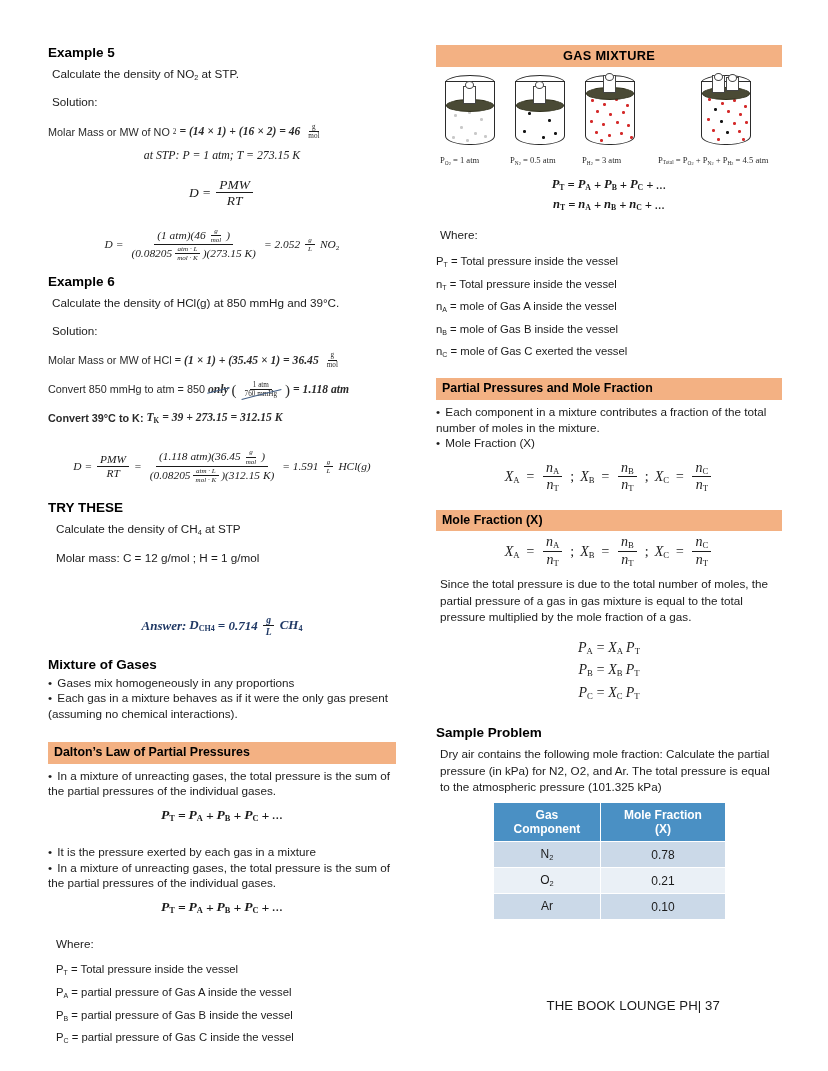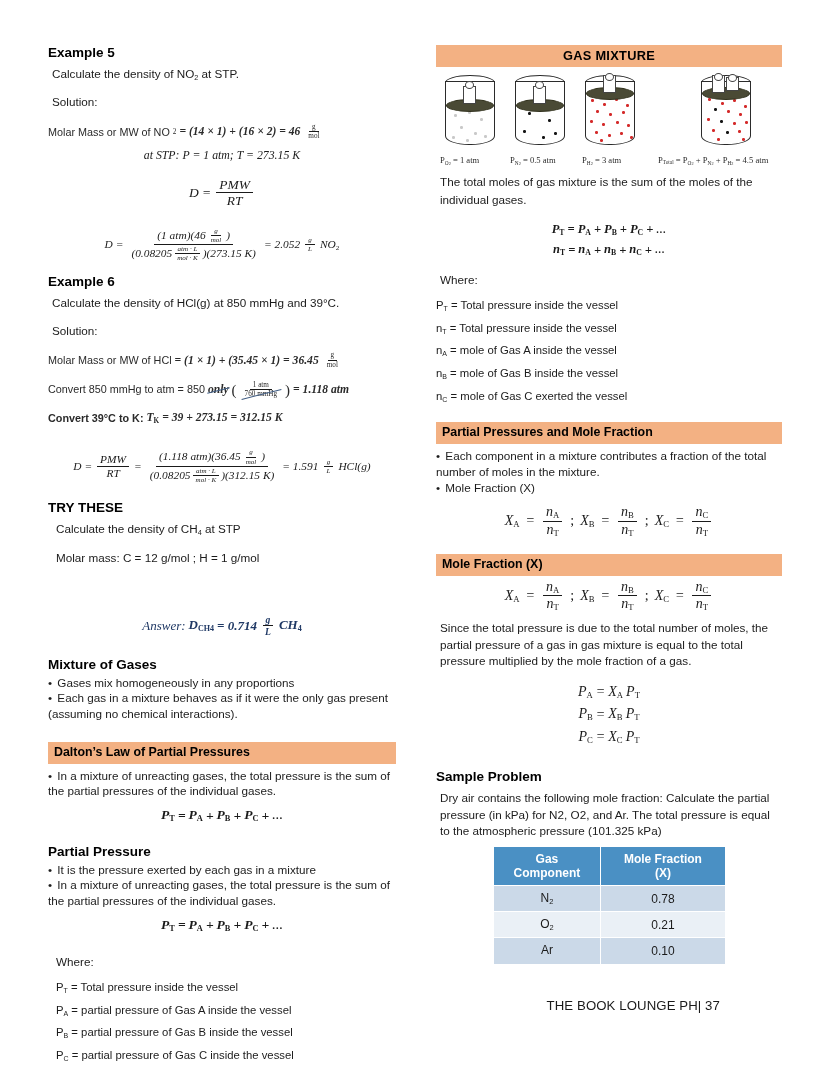--- a/index.html
+++ b/index.html
@@ -246,21 +246,21 @@
     <div class="h-bold lg">TRY THESE</div>
     <div class="txt ind">
       <span>Calculate the density of CH</span><sub>4</sub><span> at STP</span>
     </div>
     <div class="gap4"></div>
     <div class="txt ind">Molar mass: C = 12 g/mol ; H = 1 g/mol</div>
     <div class="gap30"></div>
     <div class="gap16"></div>
 
     <div class="math blue" style="font-size:13px">
-      <span style="font-weight:normal">Answer:</span>
+      <span style="font-weight:bold">Answer:</span>
       <span style="font-weight:bold"><span>D</span><sub>CH4</sub></span>
       <span style="font-weight:bold">= 0.714</span>
       <span class="frac sm" style="font-weight:bold">
           <span class="num">g</span>
           <span class="den">L</span>
         </span>
       <span style="font-weight:bold"><span>CH</span><sub>4</sub></span>
     </div>
     <div class="gap20"></div>
 
@@ -279,21 +279,20 @@
       <span><span class="vbl">P</span><sub>A</sub></span> 
         <span>+</span>
       <span><span class="vbl">P</span><sub>B</sub></span> 
         <span>+</span>
       <span><span class="vbl">P</span><sub>C</sub></span> 
         <span>+</span>
       <span style="font-size:.8em">…</span>
     </div>
     <div class="gap20"></div>
 
-    <div class="h-bold lg">Partial Pressure</div>
     <div class="bul"><span class="dot">•</span> <span>It is the pressure exerted by each gas in a mixture</span></div>
     <div class="bul"><span class="dot">•</span> <span>In a mixture of unreacting gases, the total pressure is the sum of the partial pressures of the individual gases.</span></div>
     <div class="gap8"></div>
     <div class="math" style="font-weight:bold">
       <span><span class="vbl">P</span><sub>T</sub></span> 
         <span>=</span>
       <span><span class="vbl">P</span><sub>A</sub></span> 
         <span>+</span>
       <span><span class="vbl">P</span><sub>B</sub></span> 
         <span>+</span>
@@ -420,21 +419,20 @@
           <div class="rod" style="left:28px;top:4px;height:12px"></div>
           <div class="knob" style="left:30px;top:1px"></div>
         </div>
         <div class="cyllabel" style="left:222px">
           <span>P</span><sub>Total</sub> = <span>P</span><sub>O<span style="font-size:.8em">2</span></sub> + <span>P</span><sub>N<span style="font-size:.8em">2</span></sub> + <span>P</span><sub>H<span style="font-size:.8em">2</span></sub> = 4.5 atm
         </div>
       </div>
     </div>
 
     <div class="gap16"></div>
-    <div class="txt" style="line-height:1.55">The total moles of gas mixture is the sum of the moles of the individual gases.</div>
     <div class="gap8"></div>
 
     <div class="math" style="font-weight:bold;font-size:12.5px">
       <span><span class="vbl">P</span><sub>T</sub></span> 
         <span>=</span>
       <span><span class="vbl">P</span><sub>A</sub></span> 
         <span>+</span>
       <span><span class="vbl">P</span><sub>B</sub></span> 
         <span>+</span>
       <span><span class="vbl">P</span><sub>C</sub></span> 

